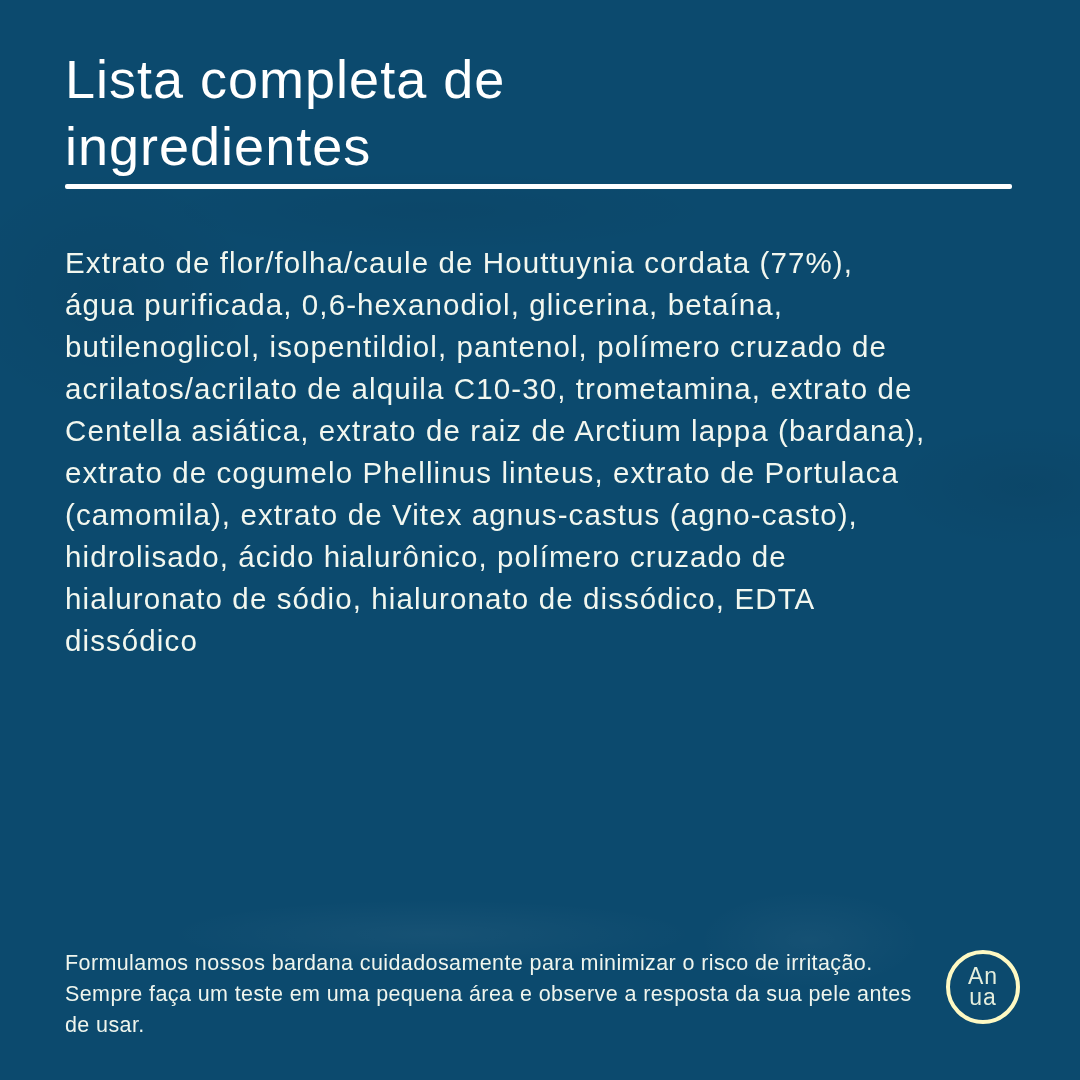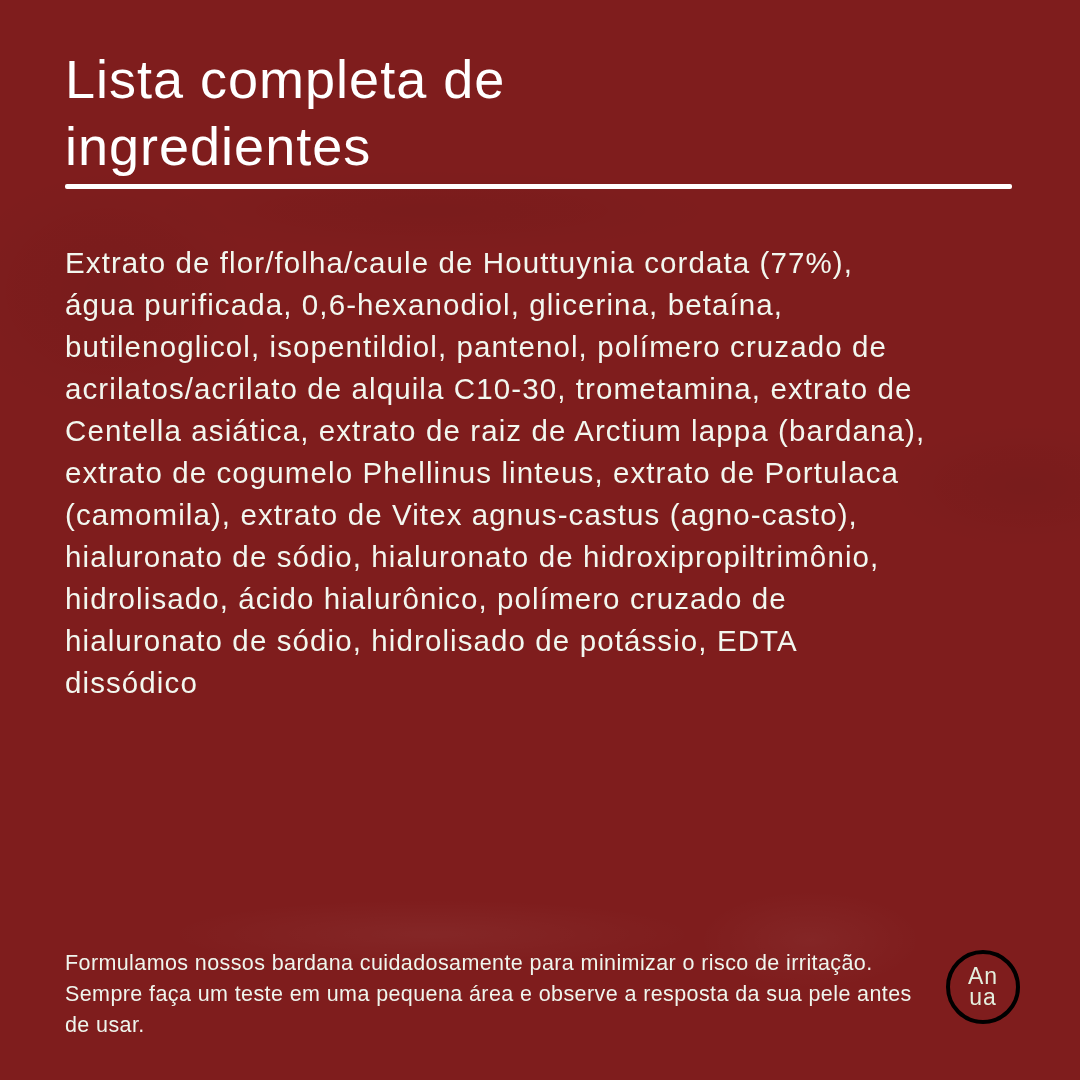--- a/index.html
+++ b/index.html
@@ -1,19 +1,19 @@
 <!DOCTYPE html>
 <html><head>
 <meta charset="utf-8">
 <style>
   html,body{margin:0;padding:0;background:#1e4736;}
   .card{
     position:relative;
     width:1080px;height:1080px;
-    background:#7f1d1d;
+    background:#0c4a6e;
     overflow:hidden;
     font-family:"Liberation Sans","DejaVu Sans",sans-serif;
   }
   
   .card::before{
     content:"";
     position:absolute;inset:0;
     background:
       radial-gradient(ellipse 220px 180px at 10% 27%, rgba(0,0,0,0.05), rgba(0,0,0,0) 70%),
       radial-gradient(ellipse 420px 60px at 40% 19.5%, rgba(0,0,0,0.045), rgba(0,0,0,0) 70%),
@@ -47,21 +47,21 @@
     position:absolute;left:65px;top:948px;
     color:#eff5ed;
     font-size:21.5px;line-height:31px;
     letter-spacing:0.4px;
   }
   .disclaimer-line{white-space:nowrap;height:31px;}
   .logo{
     position:absolute;left:946px;top:950px;
     width:74px;height:74px;
     box-sizing:border-box;
-    border:4px solid #000000;
+    border:4px solid #fef9c3;
     border-radius:50%;
     display:flex;flex-direction:column;
     align-items:center;justify-content:center;
     color:#e4eedd;
   }
   .logo span{
     display:block;
     font-size:23px;line-height:21px;
     letter-spacing:1px;
     font-weight:400;
@@ -80,23 +80,22 @@
   <div class="divider"></div>
 
   <div class="ingredients">
     <div class="ingredient-line">Extrato de flor/folha/caule de Houttuynia cordata (77%),</div>
     <div class="ingredient-line">água purificada, 0,6-hexanodiol, glicerina, betaína,</div>
     <div class="ingredient-line">butilenoglicol, isopentildiol, pantenol, polímero cruzado de</div>
     <div class="ingredient-line">acrilatos/acrilato de alquila C10-30, trometamina, extrato de</div>
     <div class="ingredient-line">Centella asiática, extrato de raiz de Arctium lappa (bardana),</div>
     <div class="ingredient-line">extrato de cogumelo Phellinus linteus, extrato de Portulaca</div>
     <div class="ingredient-line">(camomila), extrato de Vitex agnus-castus (agno-casto),</div>
-    <div class="ingredient-line">hialuronato de sódio, hialuronato de hidroxipropiltrimônio,</div>
     <div class="ingredient-line">hidrolisado, ácido hialurônico, polímero cruzado de</div>
-    <div class="ingredient-line">hialuronato de sódio, hidrolisado de potássio, EDTA</div>
+    <div class="ingredient-line">hialuronato de sódio, hialuronato de dissódico, EDTA</div>
     <div class="ingredient-line">dissódico</div>
   </div>
 
   <div class="disclaimer">
     <div class="disclaimer-line">Formulamos nossos bardana cuidadosamente para minimizar o risco de irritação.</div>
     <div class="disclaimer-line">Sempre faça um teste em uma pequena área e observe a resposta da sua pele antes</div>
     <div class="disclaimer-line">de usar.</div>
   </div>
 
   <div class="logo">

